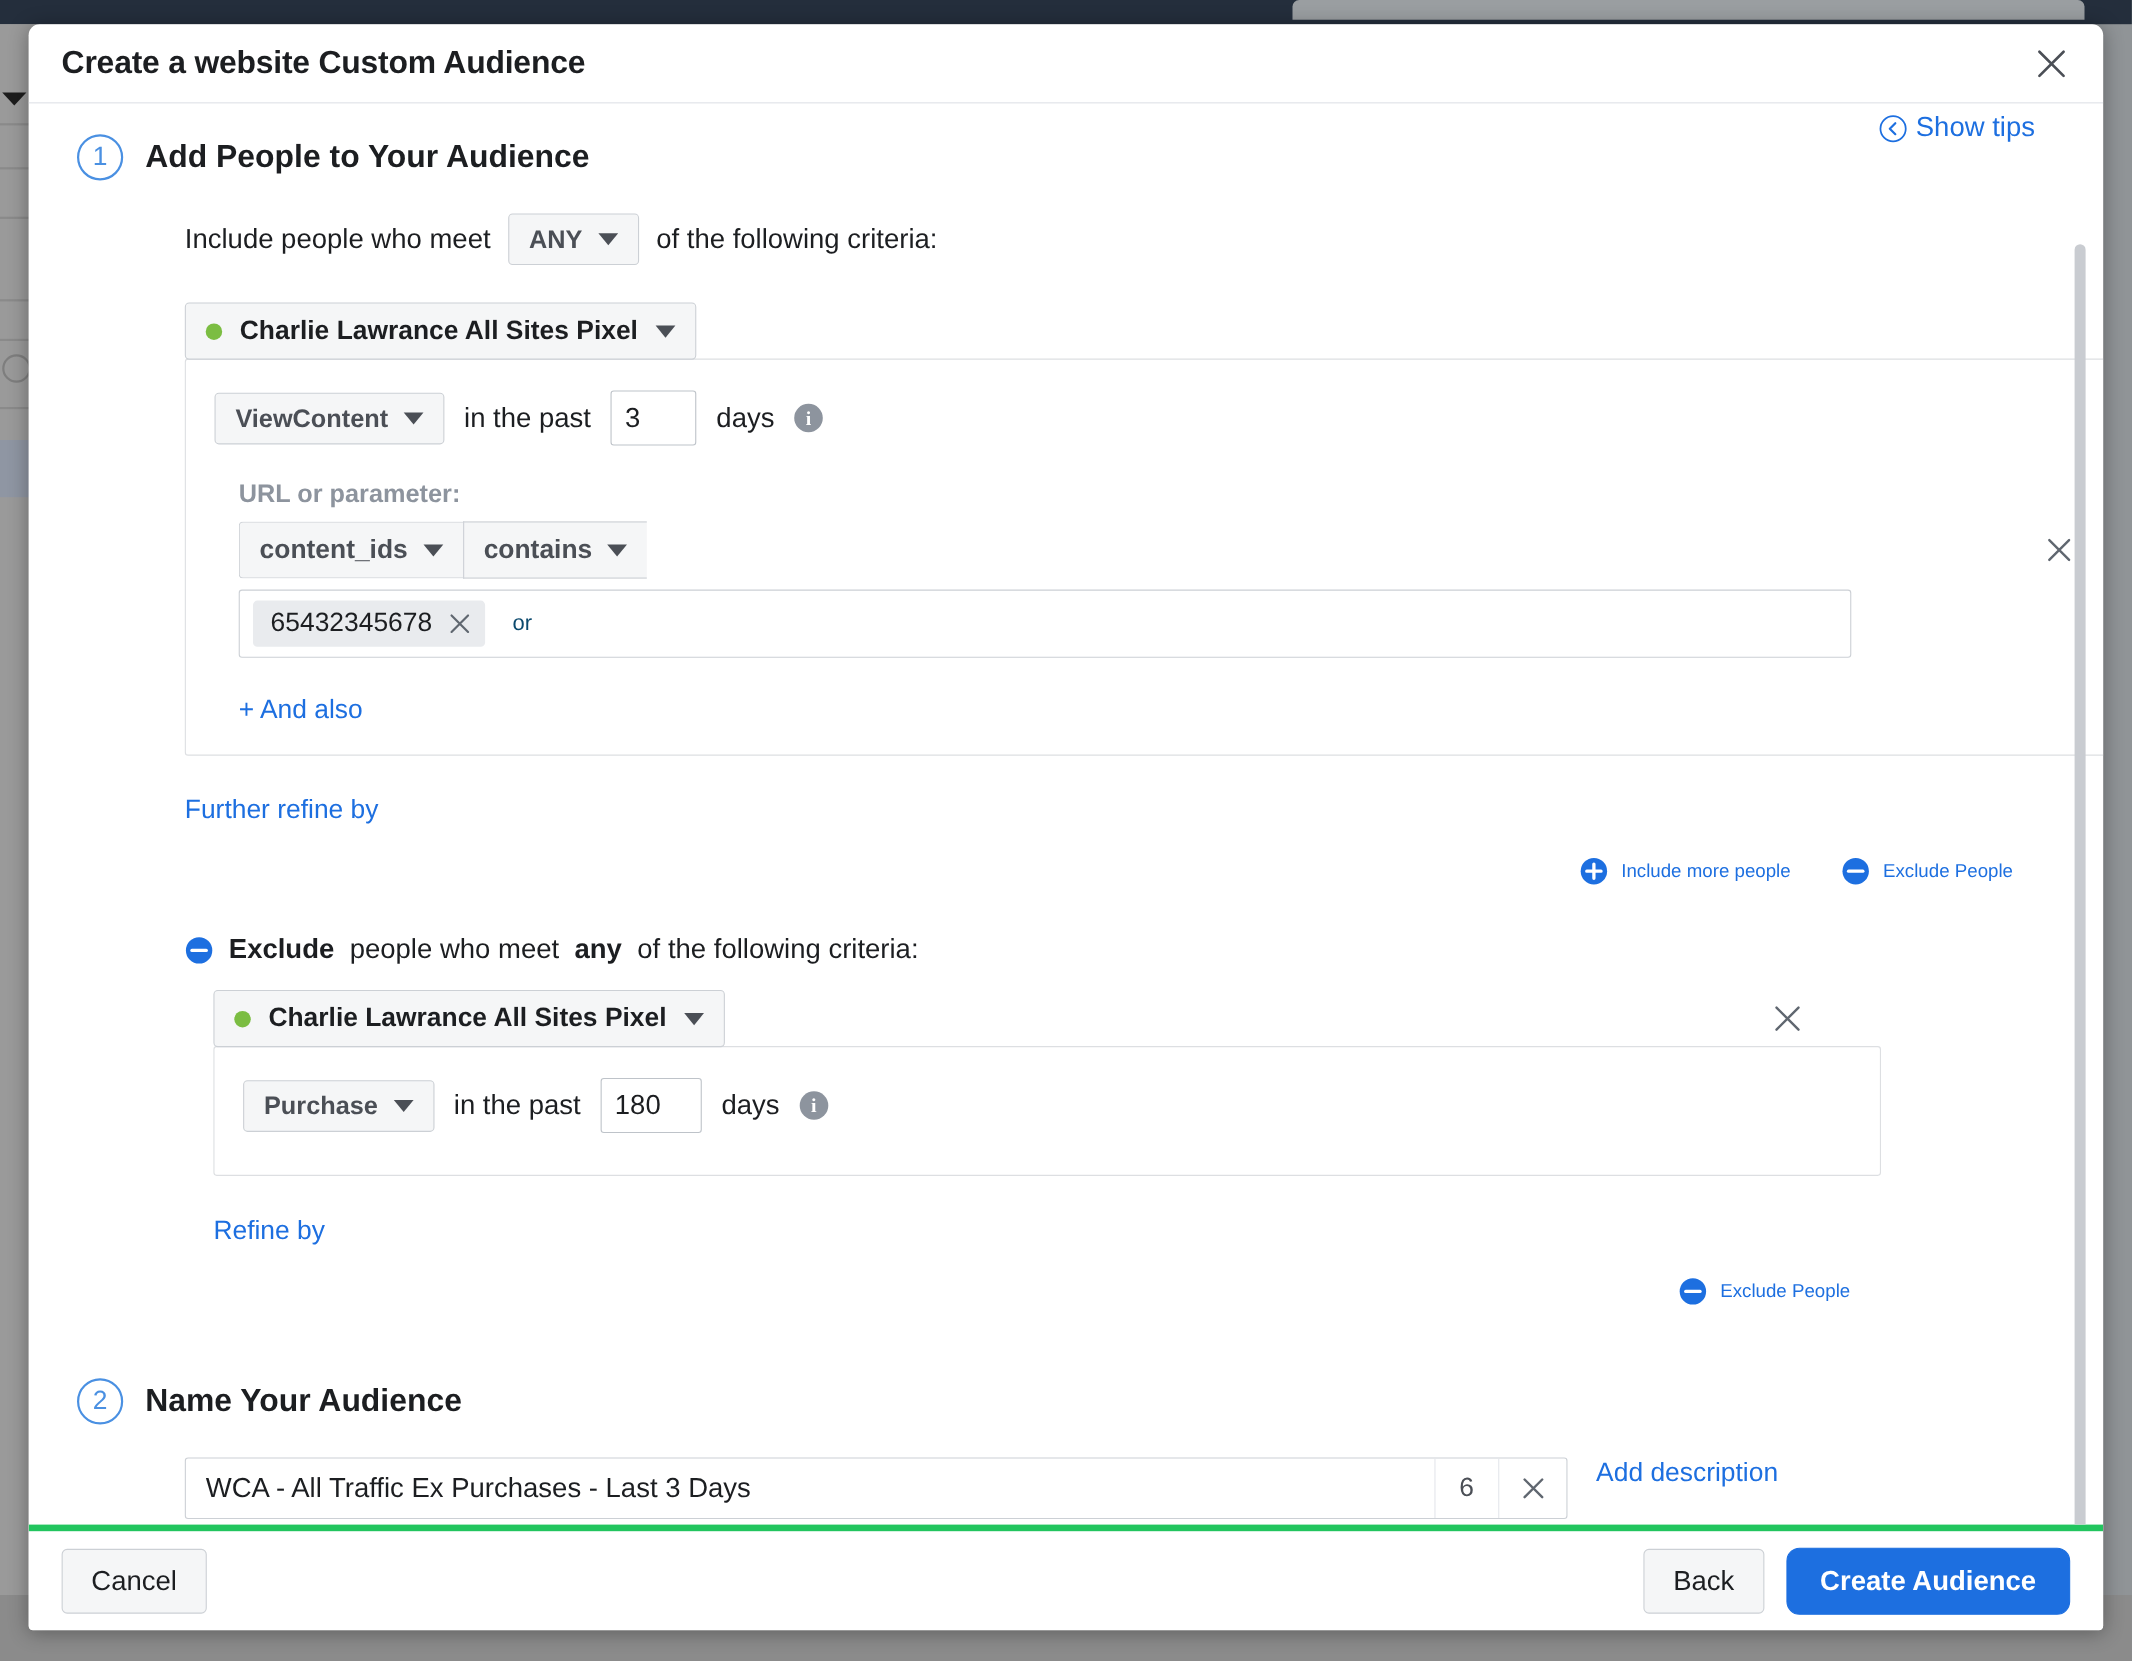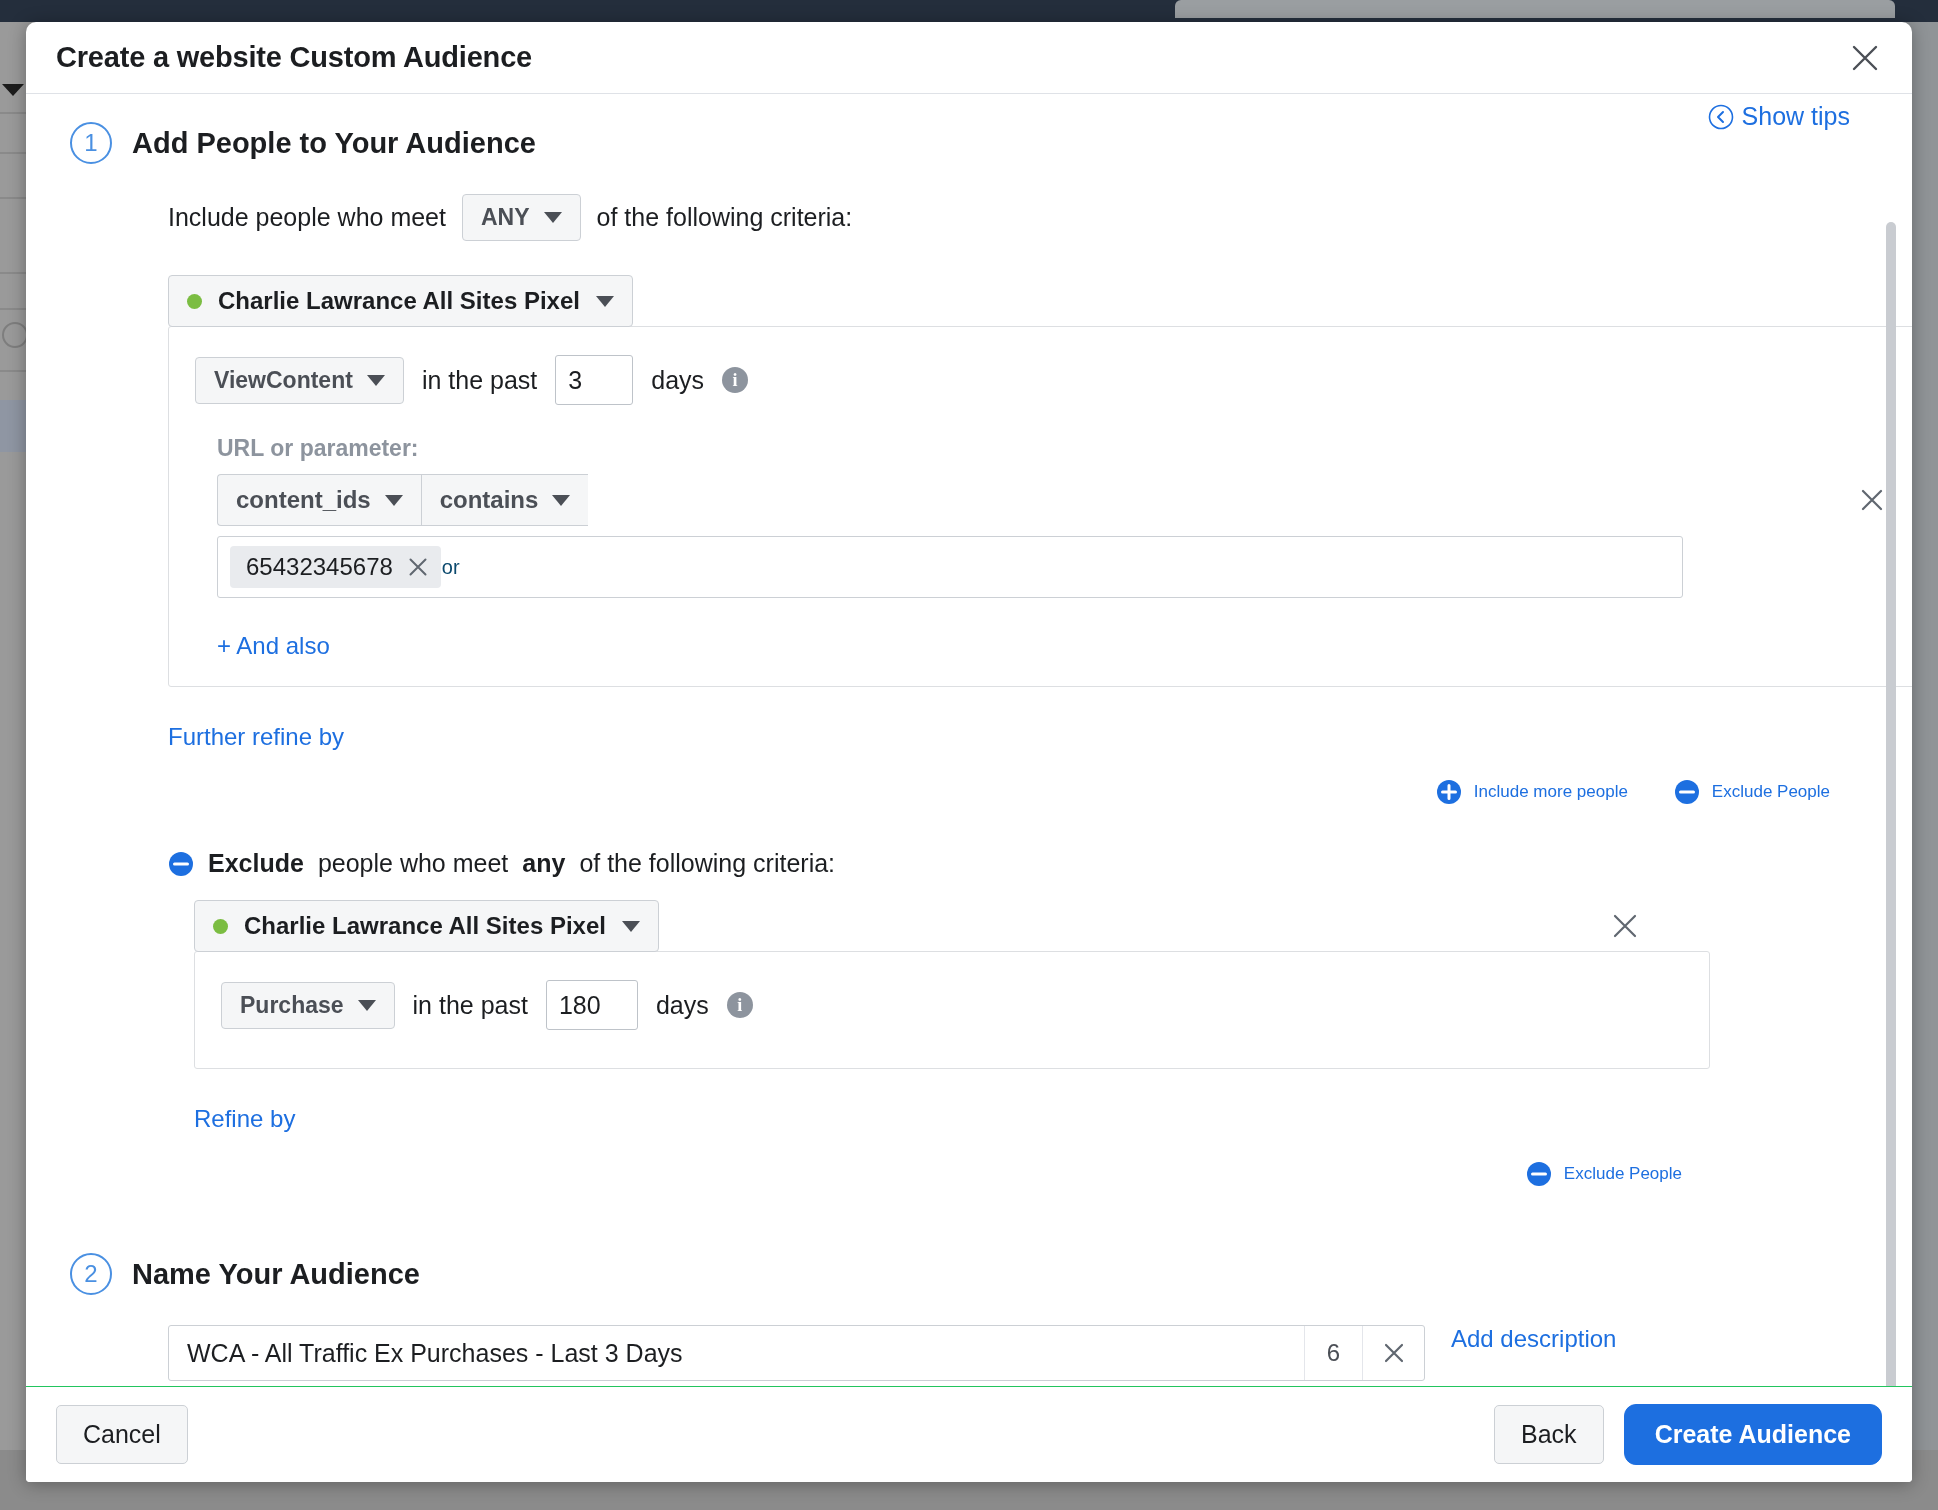--- a/index.html
+++ b/index.html
@@ -184,21 +184,21 @@
   .seg:first-child { border-radius: 4px 0 0 4px; }
   .seg:last-of-type { border-right: 1px solid #ccd0d5; border-radius: 0 4px 4px 0; }
   .row-x {
     margin-left: auto; margin-right: 42px; cursor: pointer;
     width: 30px; height: 30px; display: flex; align-items: center; justify-content: center;
   }
 
   .token-field {
     margin: 10px 0 0 22px; width: 1466px; min-height: 62px;
     border: 1px solid #ccd0d5; border-radius: 3px; background: #fff;
-    display: flex; align-items: center; padding: 8px 12px; gap: 1px;
+    display: flex; align-items: center; padding: 8px 12px; gap: 25px;
   }
   .token {
     background: #e9ebee; border-radius: 4px;
     display: inline-flex; align-items: center; gap: 14px;
     padding: 7px 12px 7px 16px; font-size: 24px; color: #1c1e21;
   }
   .token-x { cursor: pointer; display: flex; align-items: center; }
   .token-ph { color: #0c4a6e; font-size: 20px; }
 
   .link { color: #1d6fe0; font-size: 24px; cursor: pointer; display: inline-block; }
@@ -247,21 +247,21 @@
     font-size: 24px; color: #4b4f56; border-left: 1px solid #e4e6eb;
   }
   .name-clear {
     flex: 0 0 auto; width: 62px; display: flex; align-items: center; justify-content: center;
     border-left: 1px solid #e4e6eb; cursor: pointer;
   }
 
   
   .modal-footer {
     flex: 0 0 96px; height: 96px;
-    border-top: 1px solid #22c55e;
+    border-top: 6px solid #22c55e;
     display: flex; align-items: center; justify-content: space-between;
     padding: 0 30px;
     background: #fff;
   }
   .btn {
     font-size: 25px; border-radius: 5px; cursor: pointer;
     padding: 14px 26px; border: 1px solid #ccd0d5; background: #f5f6f7;
     color: #1c1e21; font-family: "Liberation Sans", sans-serif;
   }
   .btn-primary {

